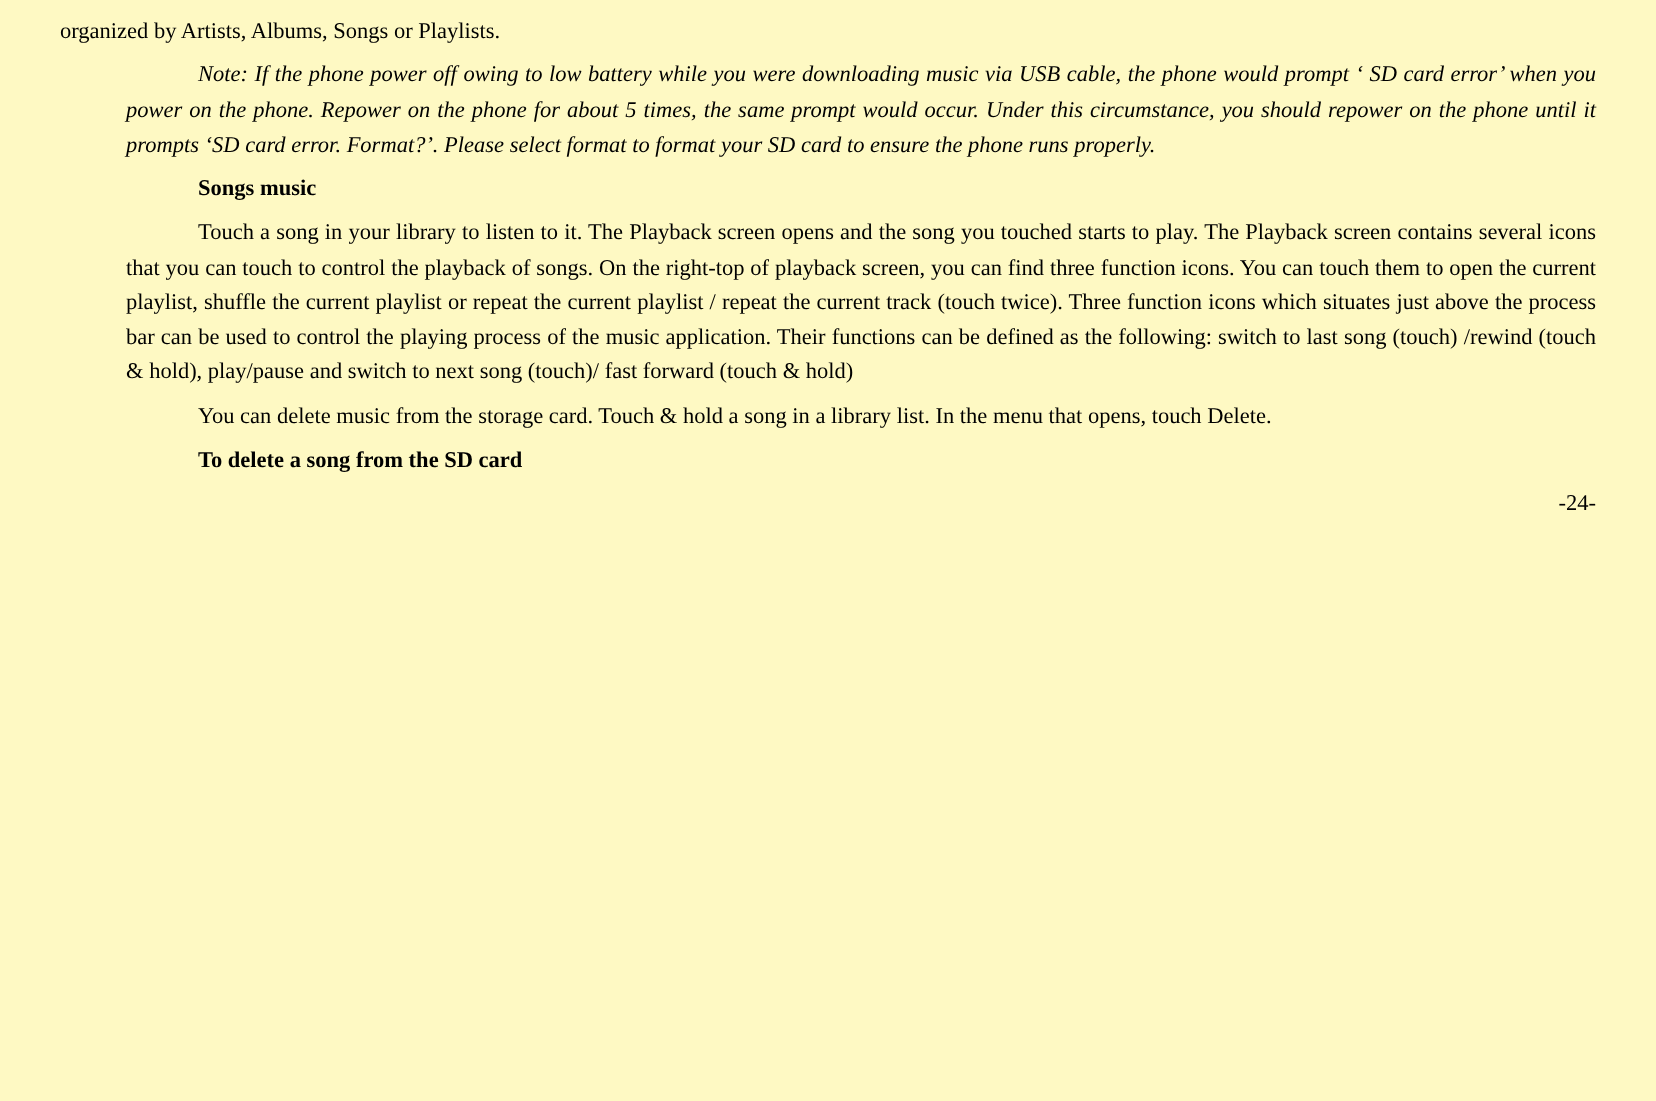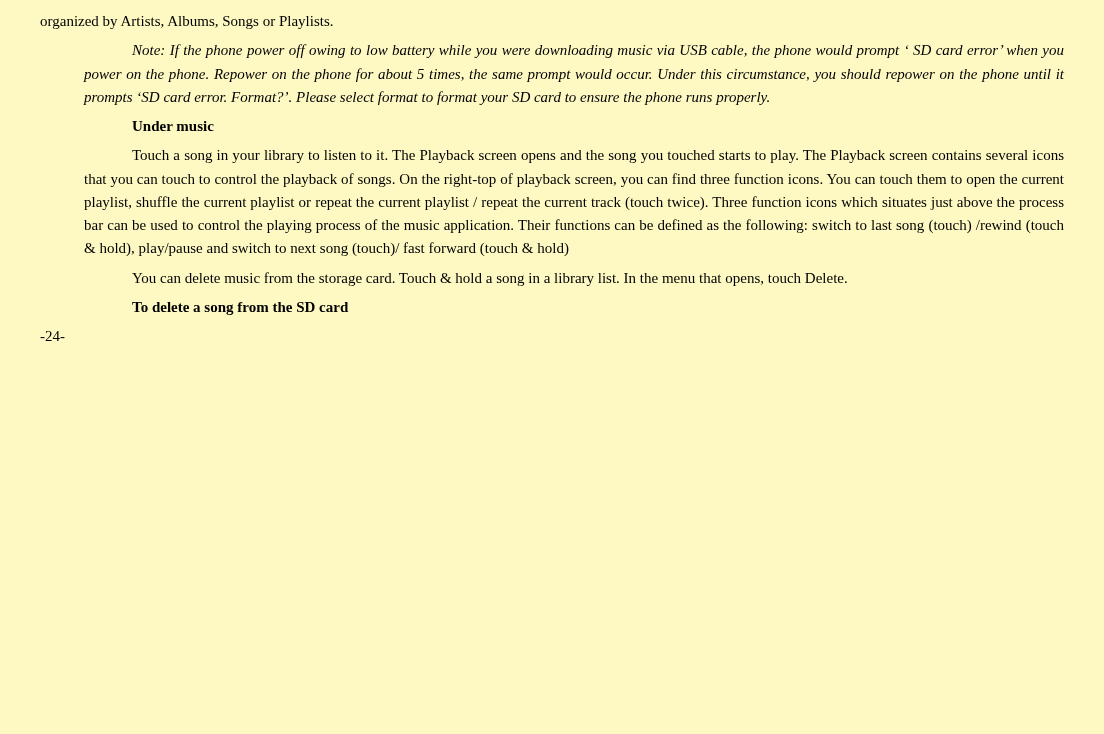--- a/index.html
+++ b/index.html
@@ -36,42 +36,42 @@
       margin-left: 44px;
     }
     .italic-note {
       font-style: italic;
     }
     .bold-heading {
       font-weight: bold;
       font-style: normal;
     }
     .page-number {
-      text-align: left;
+      text-align: right;
       margin-top: 4px;
       font-size: 15px;
     }
   </style>
 </head>
 <body>
 
 <div class="page-container">
   <div class="content-area">
 
     <div class="paragraph">
       <span>organized by Artists, Albums, Songs or Playlists.</span>
     </div>
 
     <div class="paragraph indent italic-note">
       <span>Note: If the phone power off owing to low battery while you were downloading music via USB cable, the phone would prompt ‘ SD card error’ when you power on the phone. Repower on the phone for about 5 times, the same prompt would occur. Under this circumstance, you should repower on the phone until it prompts ‘SD card error. Format?’. Please select format to format your SD card to ensure the phone runs properly.</span>
     </div>
 
 
     <div class="paragraph indent">
-      <span class="bold-heading">Under music</span>
+      <span class="bold-heading">Songs music</span>
     </div>
 
 
     <div class="paragraph indent">
       <span>Touch a song in your library to listen to it. The Playback screen opens and the song you touched starts to play. The Playback screen contains several icons that you can touch to control the playback of songs. On the right-top of playback screen, you can find three function icons. You can touch them to open the current playlist, shuffle the current playlist or repeat the current playlist / repeat the current track (touch twice). Three function icons which situates just above the process bar can be used to control the playing process of the music application. Their functions can be defined as the following: switch to last song (touch) /rewind (touch &amp; hold), play/pause and switch to next song (touch)/ fast forward (touch &amp; hold)</span>
     </div>
 
     <div class="paragraph indent">
       <span>You can delete music from the storage card. Touch &amp; hold a song in a library list. In the menu that opens, touch Delete.</span>
     </div>

